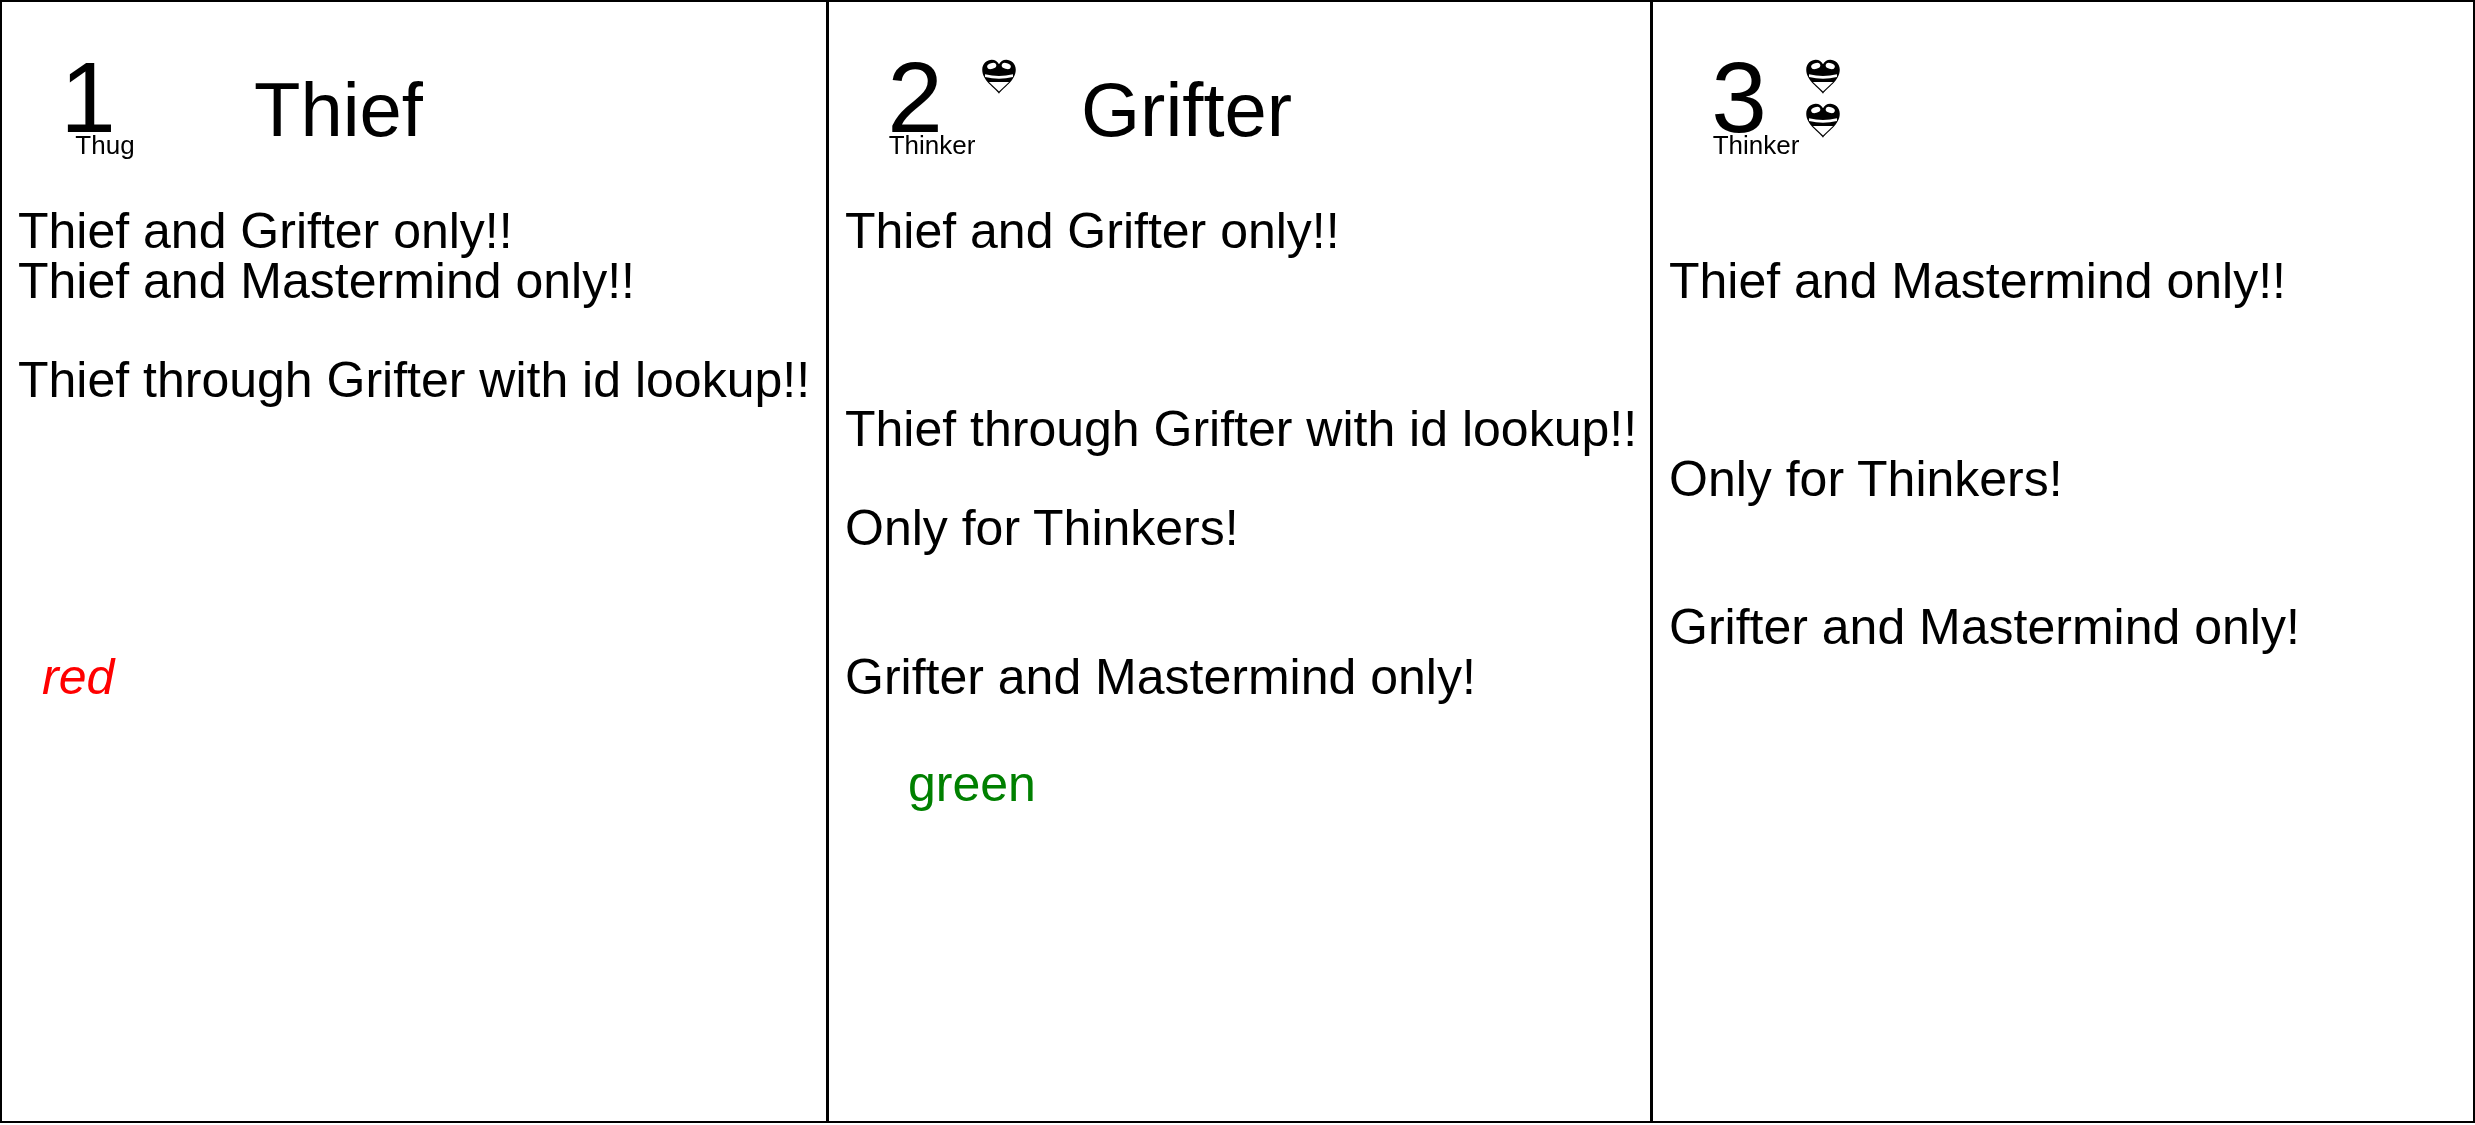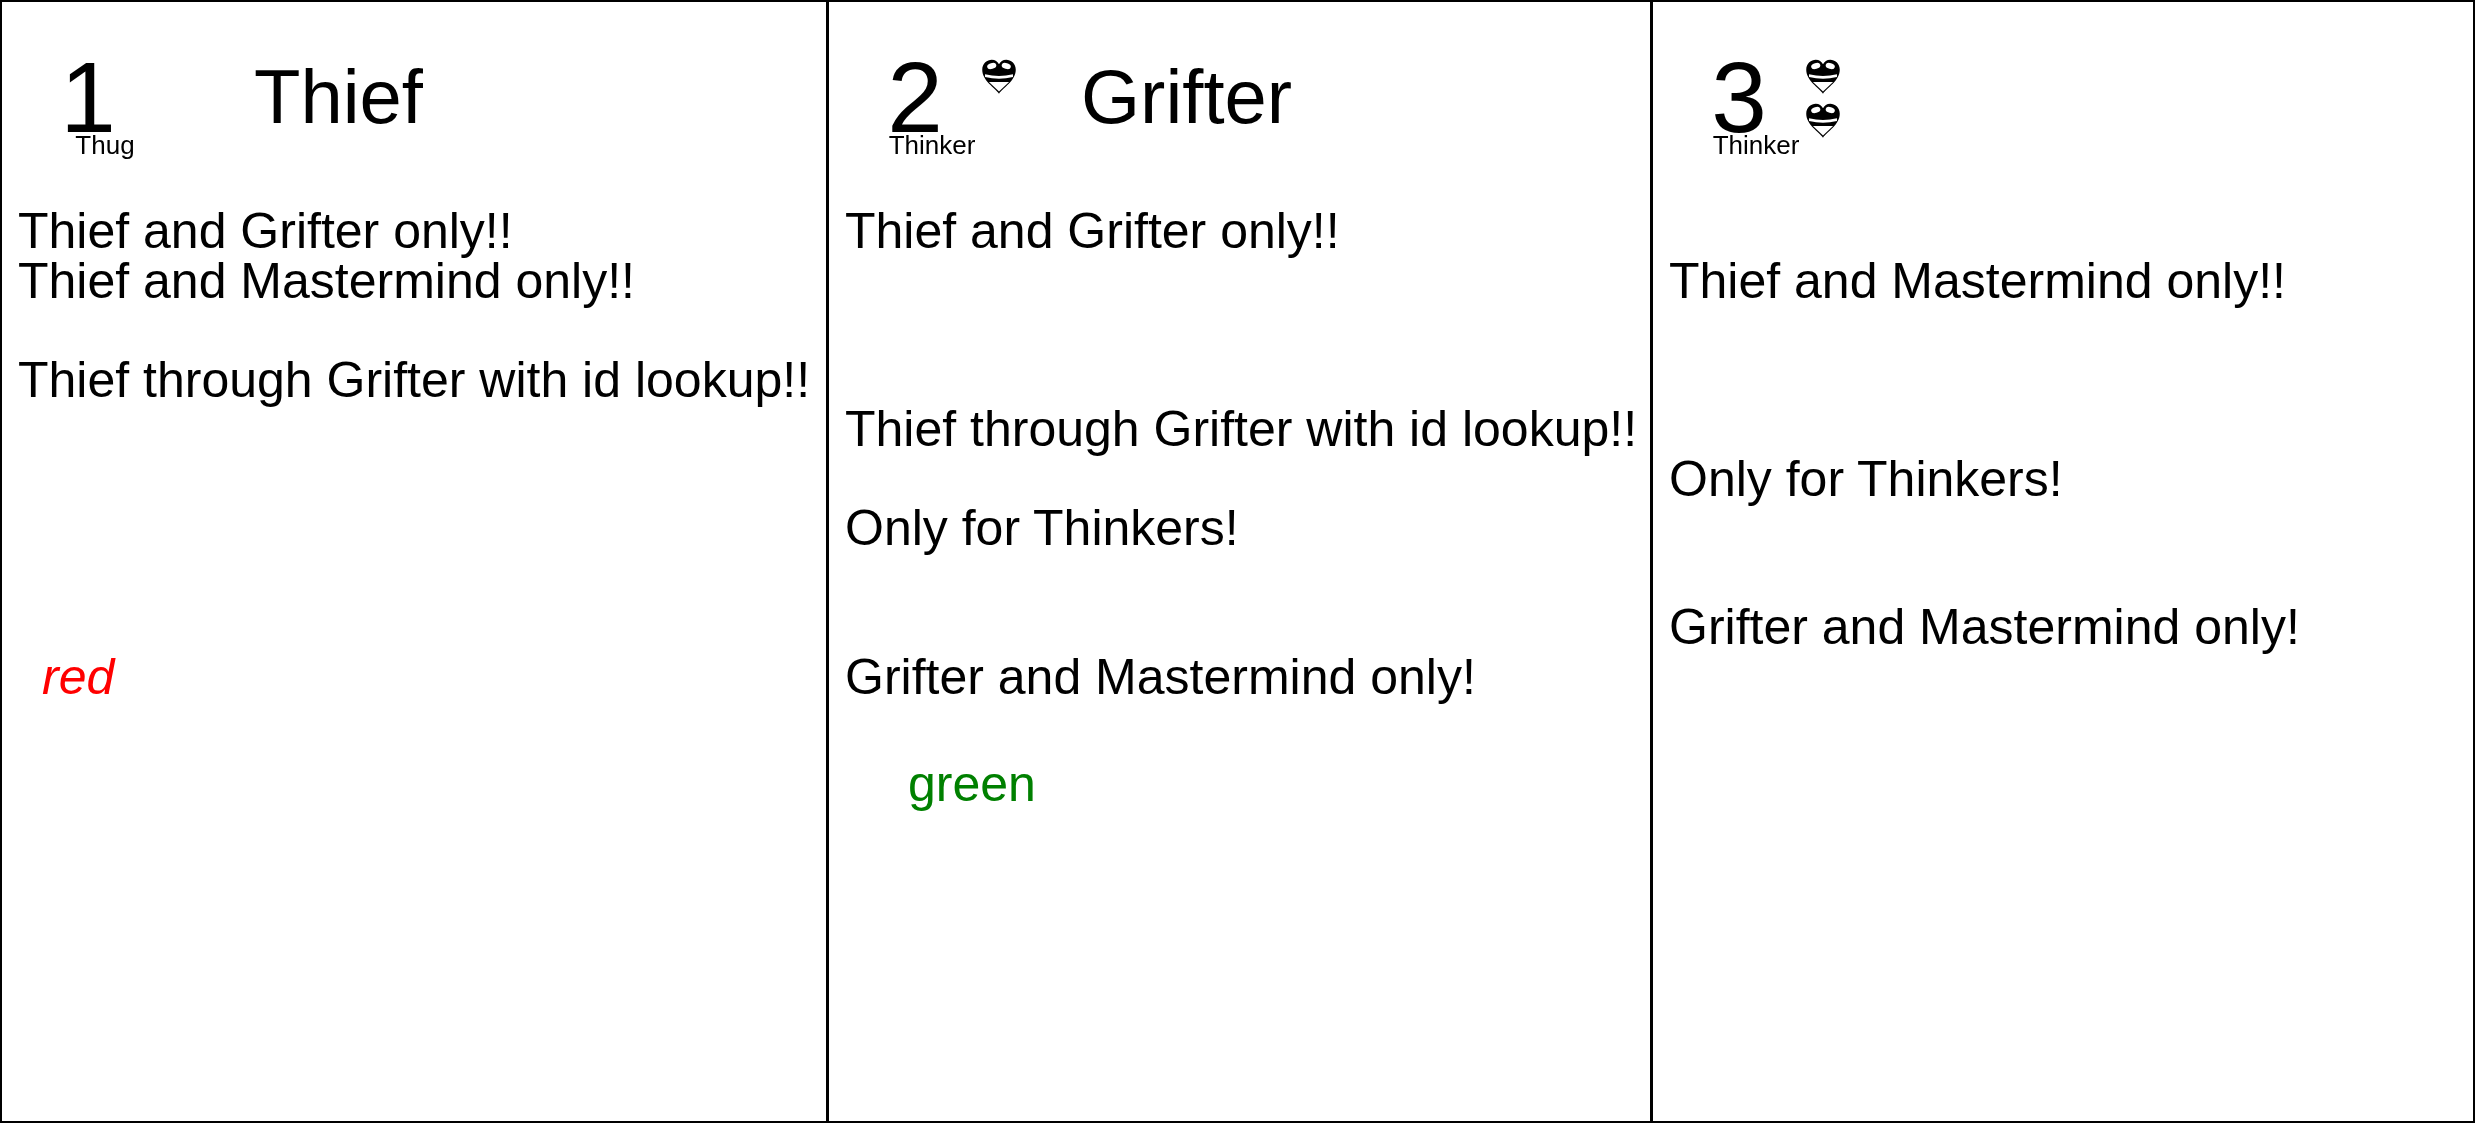--- a/index.html
+++ b/index.html
@@ -37,21 +37,21 @@
     position:absolute;top:128px;left:17px;width:100%;
     font-size:26px;line-height:30px;font-weight:400;
   }
   .hearts{
     position:absolute;left:150px;top:56px;
     display:flex;flex-direction:column;gap:6px;
   }
   .heart{display:block;width:40px;height:38px;}
   .heart svg{display:block;width:40px;height:38px;}
   .title{
-    position:absolute;left:252px;top:51px;margin:0;
+    position:absolute;left:252px;top:64px;margin:0;
     font-size:76px;line-height:87px;font-weight:400;
     white-space:nowrap;
   }
   .rows{
     position:absolute;left:16px;top:205px;right:0;
   }
   .row{
     height:49.5px;line-height:49.5px;
     font-size:50px;white-space:nowrap;
   }

